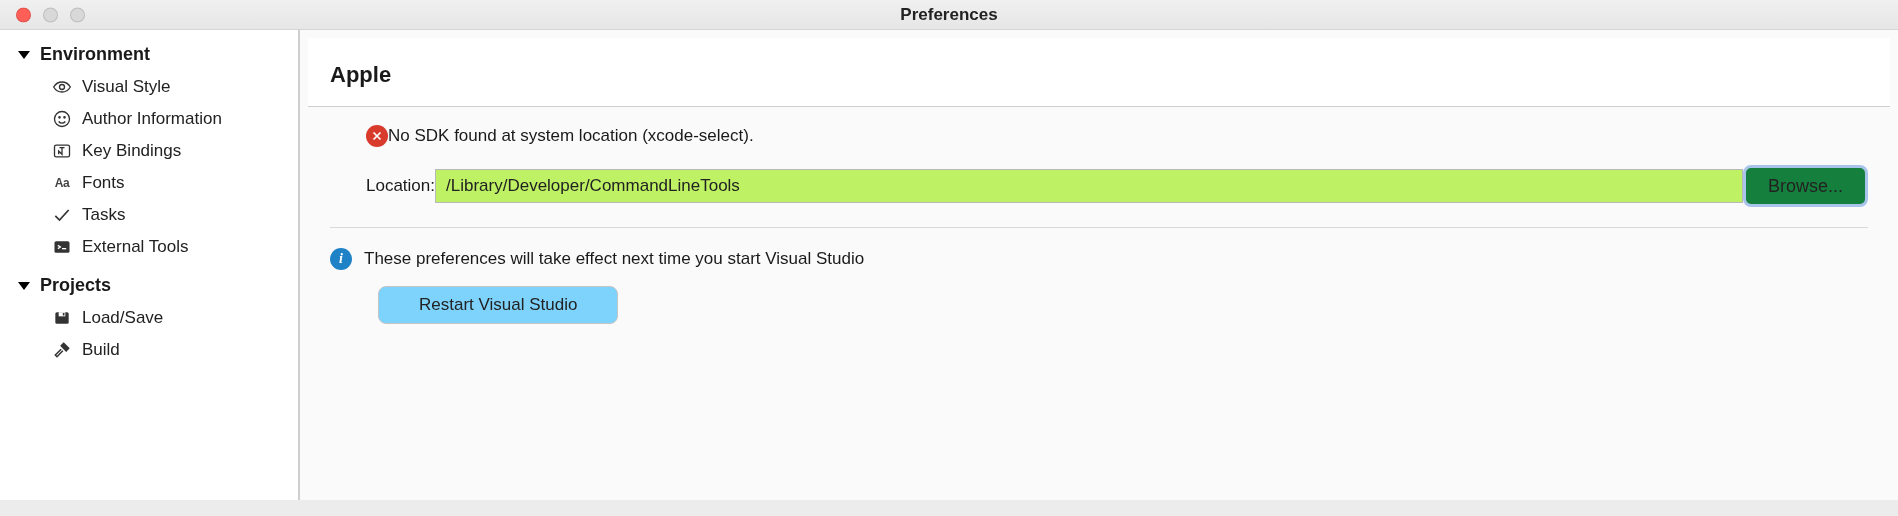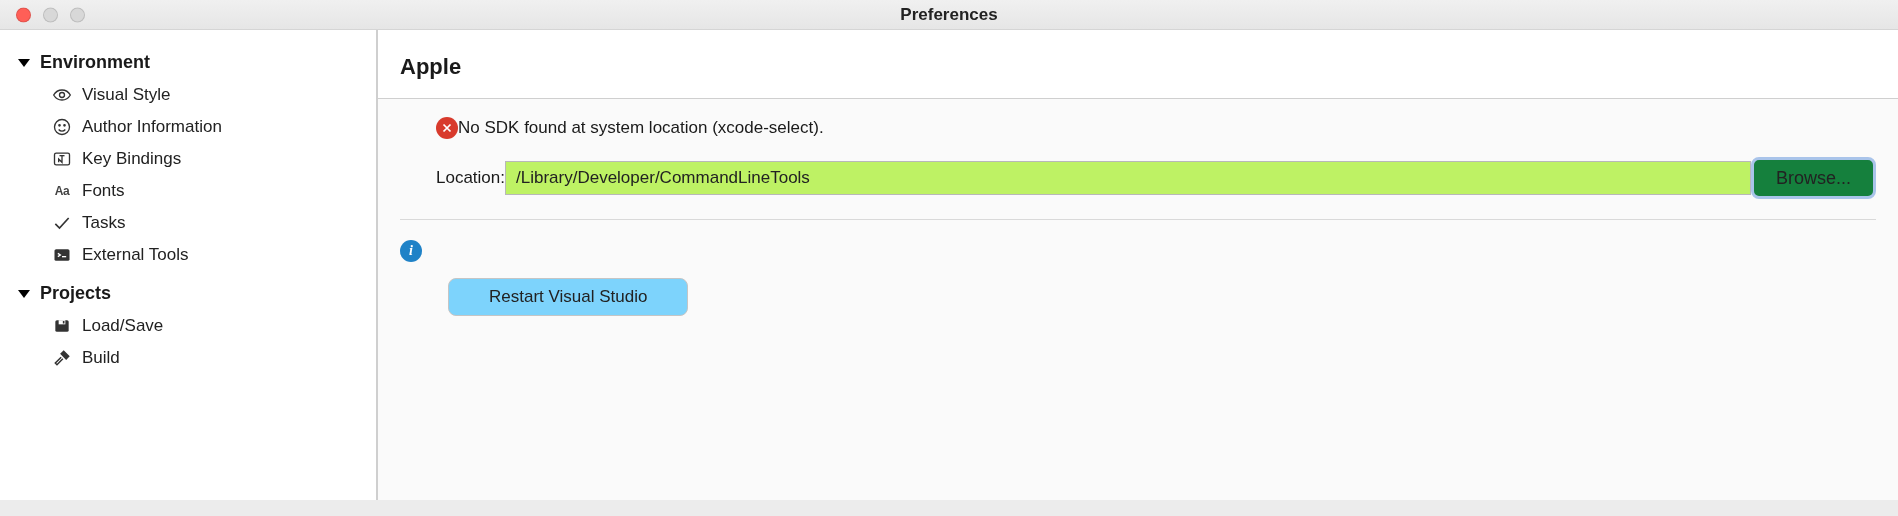--- a/index.html
+++ b/index.html
@@ -39,23 +39,23 @@
     margin: 0 auto;
     font-weight: 700;
     font-size: 17px;
     color: #222;
   }
   .body-wrap {
     display: flex;
     height: calc(100% - 46px);
   }
   .sidebar {
-    width: 378px;
+    width: 300px;
     background: #ffffff;
-    padding: 18px 0 0 18px;
+    padding: 10px 0 0 18px;
     border-right: 2px solid #cfcfcf;
     overflow: hidden;
   }
   .tree-header {
     display: flex;
     align-items: center;
     gap: 8px;
     font-weight: 700;
     font-size: 18px;
     padding: 4px 0 6px 0;
@@ -85,21 +85,21 @@
     justify-content: center;
     color: #444;
     flex: 0 0 20px;
   }
 
   .content {
     flex: 1;
     display: flex;
     flex-direction: column;
     background: #fafafa;
-    padding: 0;
+    padding: 8px;
     overflow: hidden;
   }
   .section-title {
     background: #ffffff;
     padding: 24px 22px 18px 22px;
     border-bottom: 1px solid #cfcfcf;
     font-weight: 700;
     font-size: 22px;
   }
   .pane {
@@ -316,20 +316,21 @@
       <div class="loc-row">
         <span class="loc-label">Location:</span>
         <input class="loc-input" type="text" value="/Library/Developer/CommandLineTools" style="">
         <button class="browse-btn">Browse...</button>
       </div>
 
       <hr class="divider">
 
       <div class="info-row">
         <span class="status-icon info">i</span>
+        <span>These preferences will take effect next time you start Visual Studio</span>
       </div>
 
       <div class="restart-row">
         <button class="restart-btn">Restart Visual Studio</button>
       </div>
     </div>
   </div>
 </div>
 
 </body></html>

